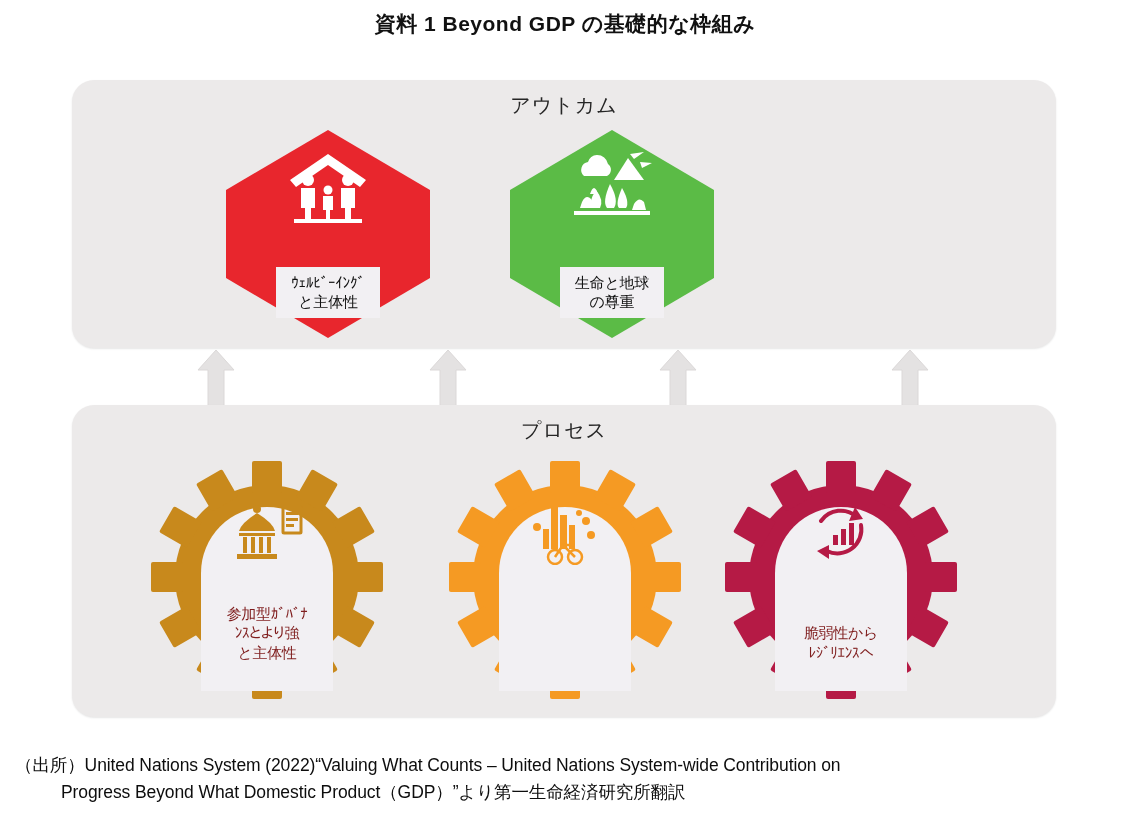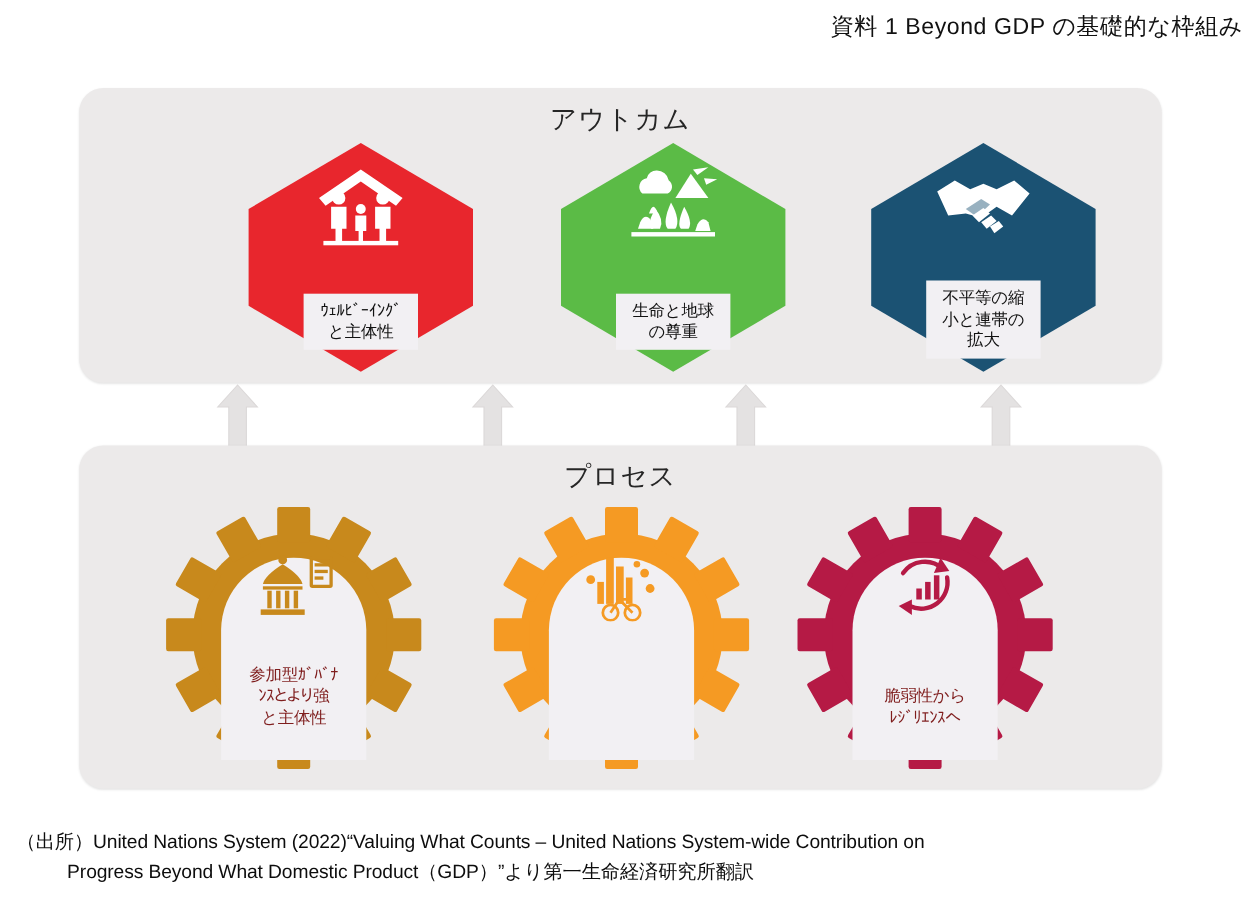--- a/index.html
+++ b/index.html
@@ -7,38 +7,38 @@
   body{
     width:1130px;height:821px;
     background:#ffffff;
     font-family:"Liberation Sans","DejaVu Sans",sans-serif;
     color:#1a1a1a;
     overflow:hidden;
     position:relative;
   }
   .figure-title{
     position:absolute;left:0;top:10px;width:1130px;
-    text-align:right;
-    font-size:21px;font-weight:400;letter-spacing:.5px;
+    text-align:center;
+    font-size:21px;font-weight:700;letter-spacing:.5px;
     color:#111;
   }
 
   
   .panel{
     position:absolute;
     background:#eceaea;
     border-radius:22px;
     box-shadow:0 1px 2px rgba(0,0,0,.10);
   }
   #panel-outcome{left:72px;top:80px;width:984px;height:268px;}
   #panel-process{left:72px;top:405px;width:984px;height:312px;font-family:Liberation Serif, serif;}
   .panel-heading{
     position:absolute;left:0;top:12px;width:100%;
     text-align:center;
-    font-size:24px;color:#262626;letter-spacing:1px;
+    font-size:20px;color:#262626;letter-spacing:1px;
   }
 
   
   .arrow-band{position:absolute;left:72px;top:348px;width:984px;height:58px;}
   .up-arrow{position:absolute;top:0;width:40px;height:58px;}
 
   
   .hex-row{position:absolute;left:0;top:48px;width:100%;height:215px;margin-left:48px;}
   .hex-card{
     position:absolute;top:0;width:212px;height:212px;
@@ -139,37 +139,20 @@
         <path d="M16 52 q4 -8 9 -3 l3 9 h-14 z" fill="#ffffff"></path>
         <path d="M68 54 q5 -8 10 -2 l2 8 h-14 z" fill="#ffffff"></path>
         <rect x="8" y="61" width="76" height="4" fill="#ffffff"></rect>
       </svg>
       <div class="hex-label">
         <div>生命と地球</div>
         <div>の尊重</div>
       </div>
     </div>
 
-    <div class="hex-card" style="left:668px;">
-      <svg class="hex-shape" viewBox="0 0 212 212">
-        <polygon points="106,2 208,62 208,150 106,210 4,150 4,62" fill="#1b5273"></polygon>
-      </svg>
-      <svg class="hex-icon" viewBox="0 0 92 74">
-        <path d="M4 24 L20 14 L34 22 L46 17 L58 22 L74 14 L88 26 L72 46 L58 38 L44 48 L30 44 L14 46 Z" fill="#ffffff"></path>
-        <path d="M30 40 L44 31 L52 36 L40 47 Z" fill="#1b5273" opacity=".45"></path>
-        <path d="M36 46 l10 -7 l6 5 l-10 8 z" fill="#ffffff"></path>
-        <path d="M44 52 l9 -6 l5 5 l-9 7 z" fill="#ffffff"></path>
-        <path d="M52 56 l8 -5 l4 5 l-8 6 z" fill="#ffffff"></path>
-      </svg>
-      <div class="hex-label three">
-        <div>不平等の縮</div>
-        <div>小と連帯の</div>
-        <div>拡大</div>
-      </div>
-    </div>
 
   </div>
 </div>
 
 <div class="arrow-band">
   <svg class="up-arrow" style="left:124px;" viewBox="0 0 40 58">
       <polygon points="20,2 38,22 28,22 28,58 12,58 12,22 2,22" fill="#e4e2e2" stroke="#dbd8d8" stroke-width="1"></polygon>
     </svg>
   <svg class="up-arrow" style="left:356px;" viewBox="0 0 40 58">
       <polygon points="20,2 38,22 28,22 28,58 12,58 12,22 2,22" fill="#e4e2e2" stroke="#dbd8d8" stroke-width="1"></polygon>

